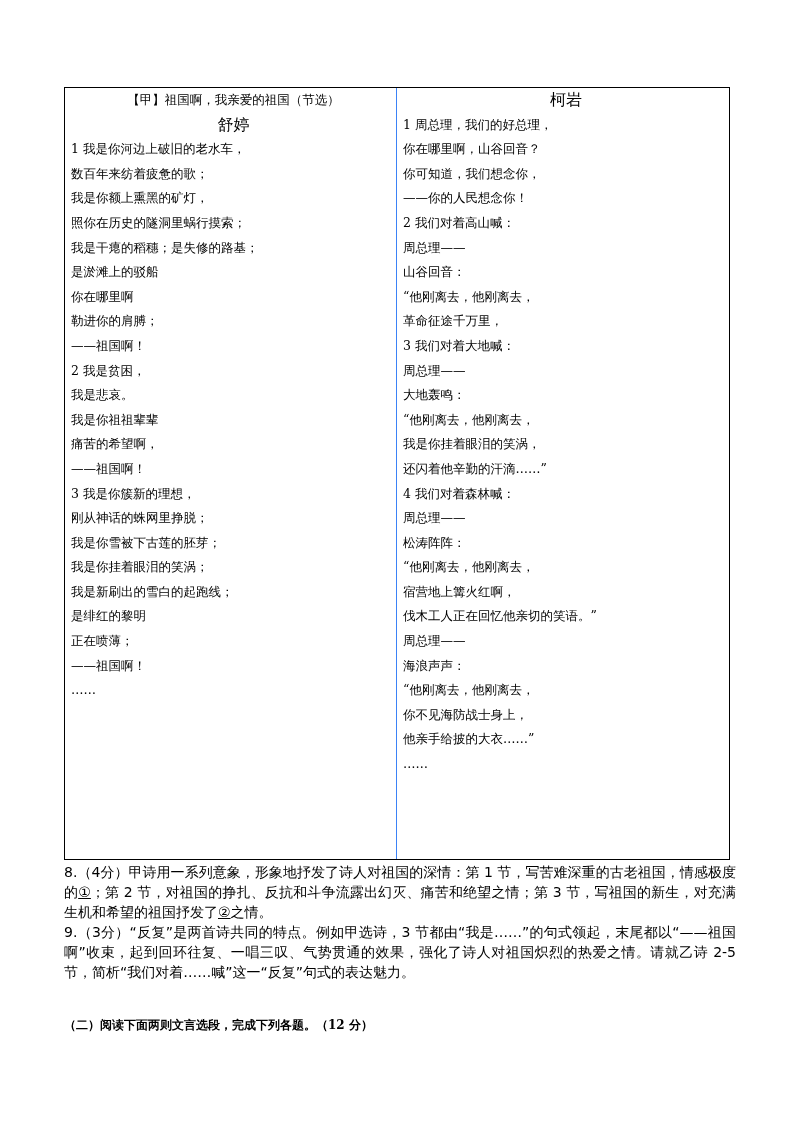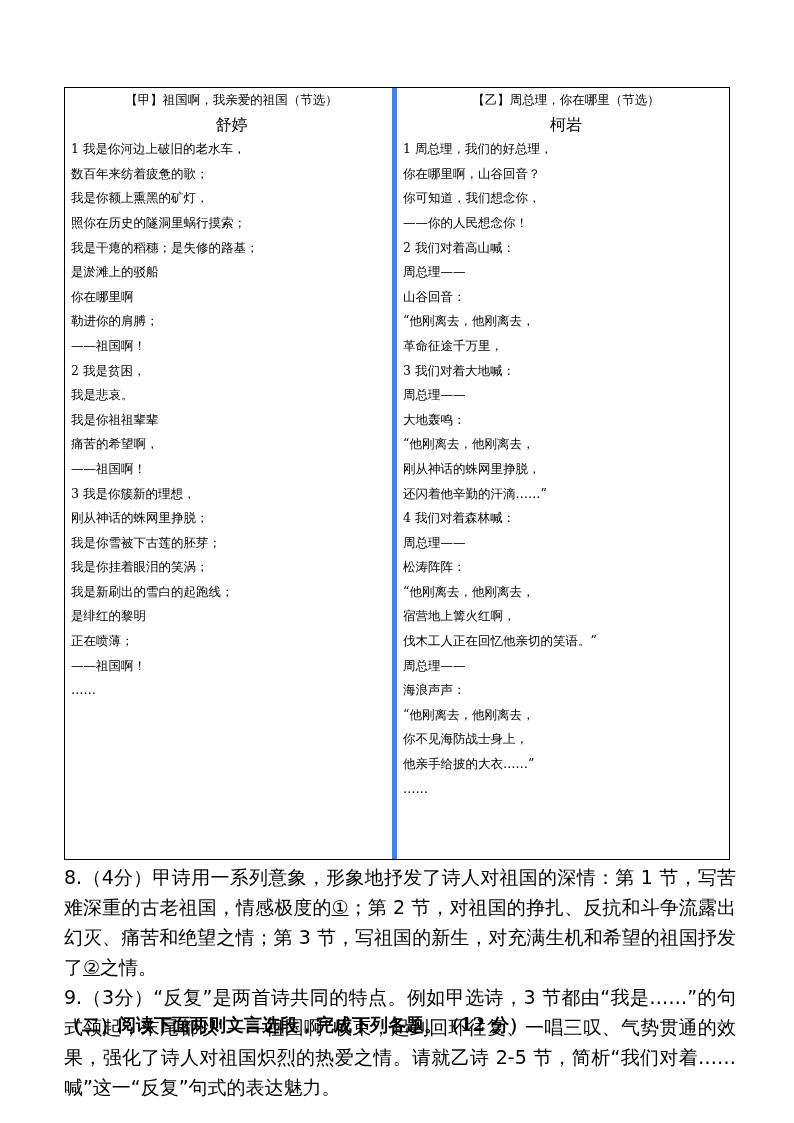--- a/index.html
+++ b/index.html
@@ -1,26 +1,26 @@
 <!DOCTYPE html>
 <html><head>
 <meta charset="utf-8">
 <style>
   html, body { margin: 0; padding: 0; background: #ffffff; }
   body { width: 794px; height: 1123px; position: relative; overflow: hidden; font-family: "DejaVu Sans", sans-serif; color: #000; }
   .poem-table { position: absolute; left: 64px; top: 87px; width: 666px; height: 773px; border: 1px solid #000; box-sizing: border-box; display: flex; }
   .poem-col { box-sizing: border-box; padding: 0 0 0 6px; }
-  .poem-col.left { width: 332px; border-right: 5px solid #3b82f6; }
+  .poem-col.left { width: 332px; border-right: 1px solid #3b82f6; }
   .poem-col.right { width: 332px; }
   .poem-title { text-align: center; font-size: 12.5px; height: 24.6px; line-height: 24.6px; font-family: "DejaVu Serif", serif; }
   .poem-author { text-align: center; font-size: 16px; height: 24.6px; line-height: 24.6px; font-family: "DejaVu Serif", serif; }
   .poem-line { font-size: 12.5px; height: 24.6px; line-height: 24.6px; white-space: nowrap; font-family: "DejaVu Serif", serif; }
-  .questions { position: absolute; left: 64px; top: 862px; width: 672px; font-size: 19px; line-height: 30px; font-family: "DejaVu Sans", sans-serif; }
+  .questions { position: absolute; left: 64px; top: 862px; width: 672px; font-size: 14px; line-height: 20px; font-family: "DejaVu Sans", sans-serif; }
   .q { margin: 0; text-align: justify; }
-  .section-head { position: absolute; left: 64px; top: 1014px; font-size: 18px; font-weight: bold; font-family: "DejaVu Serif", serif; line-height: 22px; }
+  .section-head { position: absolute; left: 64px; top: 1014px; font-size: 12px; font-weight: bold; font-family: "DejaVu Serif", serif; line-height: 22px; }
   .circ { text-decoration: underline; }
 </style>
 </head>
 <body>
 
 <div class="poem-table">
   <div class="poem-col left">
     <div class="poem-title">【甲】祖国啊，我亲爱的祖国（节选）</div>
     <div class="poem-author">舒婷</div>
     <div id="jia-lines">
@@ -43,37 +43,36 @@
         <div class="poem-line">我是你雪被下古莲的胚芽；</div>
         <div class="poem-line">我是你挂着眼泪的笑涡；</div>
         <div class="poem-line">我是新刷出的雪白的起跑线；</div>
         <div class="poem-line">是绯红的黎明</div>
         <div class="poem-line">正在喷薄；</div>
         <div class="poem-line">——祖国啊！</div>
         <div class="poem-line">……</div>
       </div>
   </div>
   <div class="poem-col right">
-    <div class="poem-title">【乙】周总理，你在哪里（节选）</div>
     <div class="poem-author">柯岩</div>
     <div id="yi-lines">
         <div class="poem-line">1 周总理，我们的好总理，</div>
         <div class="poem-line">你在哪里啊，山谷回音？</div>
         <div class="poem-line">你可知道，我们想念你，</div>
         <div class="poem-line">——你的人民想念你！</div>
         <div class="poem-line">2 我们对着高山喊：</div>
         <div class="poem-line">周总理——</div>
         <div class="poem-line">山谷回音：</div>
         <div class="poem-line">“他刚离去，他刚离去，</div>
         <div class="poem-line">革命征途千万里，</div>
         <div class="poem-line">3 我们对着大地喊：</div>
         <div class="poem-line">周总理——</div>
         <div class="poem-line">大地轰鸣：</div>
         <div class="poem-line">“他刚离去，他刚离去，</div>
-        <div class="poem-line">刚从神话的蛛网里挣脱，</div>
+        <div class="poem-line">我是你挂着眼泪的笑涡，</div>
         <div class="poem-line">还闪着他辛勤的汗滴……”</div>
         <div class="poem-line">4 我们对着森林喊：</div>
         <div class="poem-line">周总理——</div>
         <div class="poem-line">松涛阵阵：</div>
         <div class="poem-line">“他刚离去，他刚离去，</div>
         <div class="poem-line">宿营地上篝火红啊，</div>
         <div class="poem-line">伐木工人正在回忆他亲切的笑语。”</div>
         <div class="poem-line">周总理——</div>
         <div class="poem-line">海浪声声：</div>
         <div class="poem-line">“他刚离去，他刚离去，</div>

